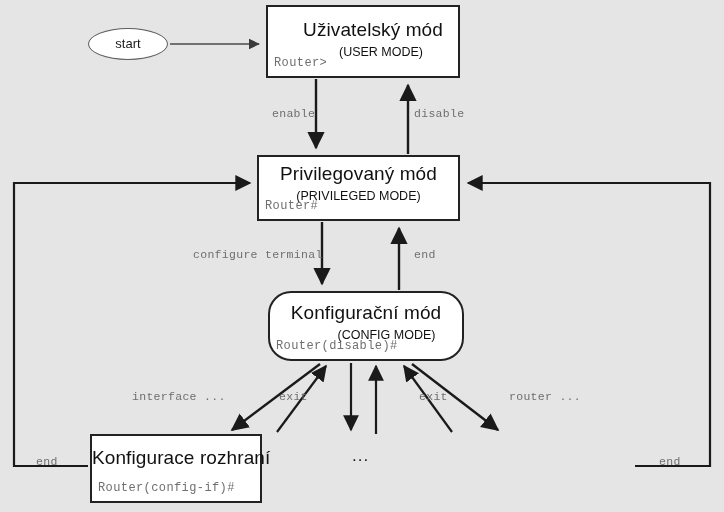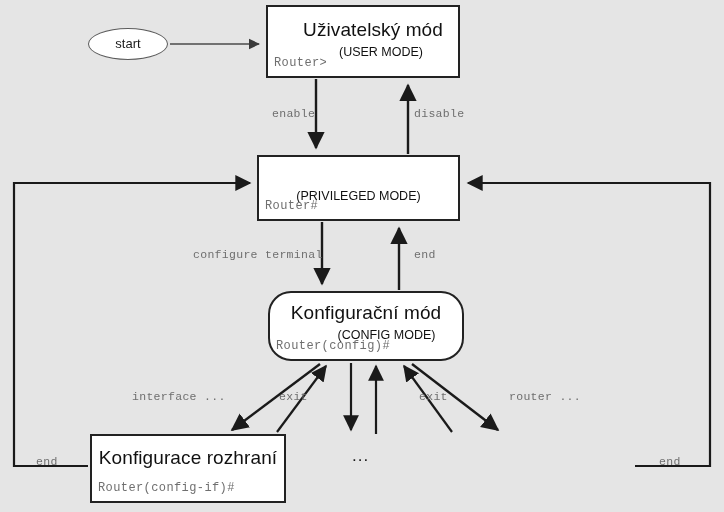--- a/index.html
+++ b/index.html
@@ -58,21 +58,21 @@
     font-family: Liberation Mono, monospace;
     font-size: 12px;
     letter-spacing: 0.4px;
     white-space: nowrap;
   }
 
   
   #node-user      { left: 266px; top: 5px;   width: 194px; height: 73px; }
   #node-priv      { left: 257px; top: 155px; width: 203px; height: 66px; }
   #node-config    { left: 268px; top: 291px; width: 196px; height: 70px; border-radius: 23px; }
-  #node-iface     { left: 90px;  top: 434px; width: 196px; height: 69px; }
+  #node-iface     { left: 90px;  top: 434px; width: 172px; height: 69px; }
   #node-router    { left: 437px; top: 434px; width: 196px; height: 69px; }
 
   #node-user   .title    { top: 12px; margin-left: 20px; }
   #node-user   .subtitle { top: 38px; padding-left: 36px; }
   #node-priv   .title    { top: 6px; }
   #node-priv   .subtitle { top: 32px; }
   #node-config .title    { top: 9px; }
   #node-config .subtitle { top: 35px; padding-left: 41px; }
   #node-iface  .title    { top: 11px; }
   #node-router .title    { top: 11px; }
@@ -186,28 +186,29 @@
     <span class="start-label">start</span>
   </div>
 
   <div id="node-user" class="node">
     <div class="title">Uživatelský mód</div>
     <div class="subtitle">(USER MODE)</div>
     <div class="prompt">Router&gt;</div>
   </div>
 
   <div id="node-priv" class="node">
+    <div class="title">Privilegovaný mód</div>
     <div class="subtitle">(PRIVILEGED MODE)</div>
     <div class="prompt">Router#</div>
   </div>
 
   <div id="node-config" class="node">
     <div class="title">Konfigurační mód</div>
     <div class="subtitle">(CONFIG MODE)</div>
-    <div class="prompt">Router(config)#</div>
+    <div class="prompt">Router(disable)#</div>
   </div>
 
   <div id="node-iface" class="node">
     <div class="title">Konfigurace rozhraní</div>
     <div class="prompt">Router(config-if)#</div>
   </div>
 
 
   <div class="ellipsis-node" style="left:352px; top:446px;">...</div>
 

